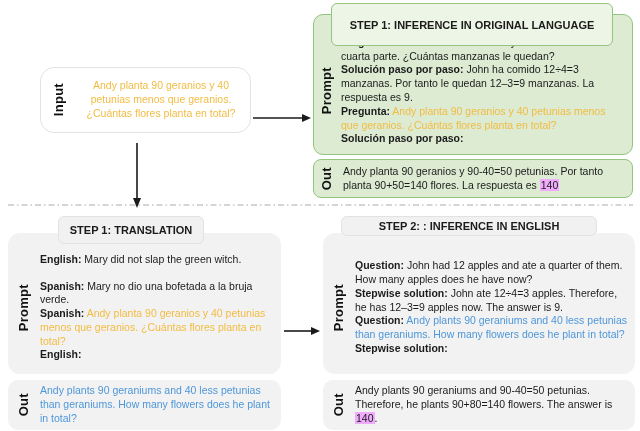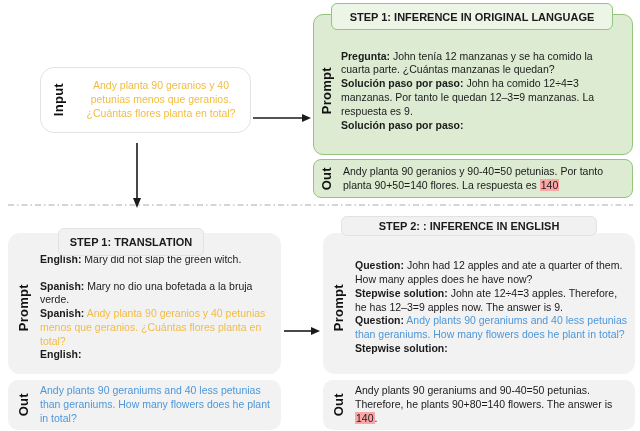--- a/index.html
+++ b/index.html
@@ -10,41 +10,41 @@
   .box { position:absolute; box-sizing:border-box; display:flex; }
   .vlabel {
     writing-mode:vertical-rl; transform:rotate(180deg);
     font-weight:700; font-size:13px; color:#111; align-self:center;
     text-align:center; flex:0 0 auto; letter-spacing:.3px;
   }
   .body-text { font-size:10.5px; line-height:13.8px; align-self:center; }
   .lbl { font-weight:700; color:#1b1b1b;margin-top:47px; }
   .txt-orange { color:#F2BC42;text-align:center; }
   .txt-blue { color:#4E97D9; }
-  .hl-green { background:#fca5a5; padding:0 1px; }
+  .hl-green { background:#f0abfc; padding:0 1px; }
   .title-box {
     position:absolute; box-sizing:border-box; z-index:3;
     display:flex; align-items:center; justify-content:center;
     font-weight:700; font-size:11px; border-radius:6px; white-space:nowrap;
   }
   .green-fill { background:#DCEBD2; border:1.5px solid #94C57E; }
   .green-title { background:#EDF5E6; border:1.5px solid #94C57E; }
   .gray-fill { background:#F2F2F3; }
   .gray-title { background:#F1F1F2; border:1px solid #E2E2E3; }
 
   #input-box { left:40px; top:67px; width:211px; height:66px;
     background:#fff; border:1.5px solid #E3E3E3; border-radius:14px;
     padding:5px 6px 5px 10px; gap:12px; }
-  #green-title-box { left:331px; top:3px; width:282px; height:27px; }
+  #green-title-box { left:331px; top:3px; width:282px; height:43px; }
   #green-prompt { left:313px; top:14px; width:320px; height:141px;
     border-radius:10px; padding:17px 8px 4px 5px; gap:7px; }
   #green-out { left:313px; top:159px; width:320px; height:39px;
     border-radius:8px; padding:4px 8px 4px 5px; gap:9px; }
 
-  #left-title-box { left:58px; top:228px; width:146px; height:28px; }
+  #left-title-box { left:58px; top:216px; width:146px; height:28px; }
   #left-prompt { left:8px; top:233px; width:273px; height:141px;
     border-radius:12px; padding:14px 10px 6px 8px; gap:9px; }
   #left-out { left:8px; top:380px; width:273px; height:50px;
     border-radius:10px; padding:4px 10px 4px 8px; gap:9px; }
 
   #right-title-box { left:341px; top:216px; width:256px; height:20px; }
   #right-prompt { left:323px; top:233px; width:312px; height:141px;
     border-radius:12px; padding:14px 8px 6px 8px; gap:9px; }
   #right-out { left:323px; top:380px; width:312px; height:50px;
     border-radius:10px; padding:4px 8px 4px 8px; gap:9px; }
@@ -87,20 +87,24 @@
   <div class="box green-fill" id="green-prompt">
     <span class="vlabel">Prompt</span>
     <div class="body-text">
       <div class="pline">
         <b class="lbl">Pregunta:</b>
         <span>John tenía 12 manzanas y se ha comido la cuarta parte. ¿Cuántas manzanas le quedan?</span>
       </div>
       <div class="pline">
         <b class="lbl">Solución paso por paso:</b>
         <span>John ha comido 12÷4=3 manzanas. Por tanto le quedan 12–3=9 manzanas. La respuesta es 9.</span>
+      </div>
+      <div class="pline">
+        <b class="lbl">Pregunta:</b>
+        <span class="txt-orange">Andy planta 90 geranios y 40 petunias menos que geranios. ¿Cuántas flores planta en total?</span>
       </div>
       <div class="pline">
         <b class="lbl">Solución paso por paso:</b>
         <span></span>
       </div>
     </div>
   </div>
 
   <div class="box green-fill" id="green-out">
     <span class="vlabel">Out</span>

